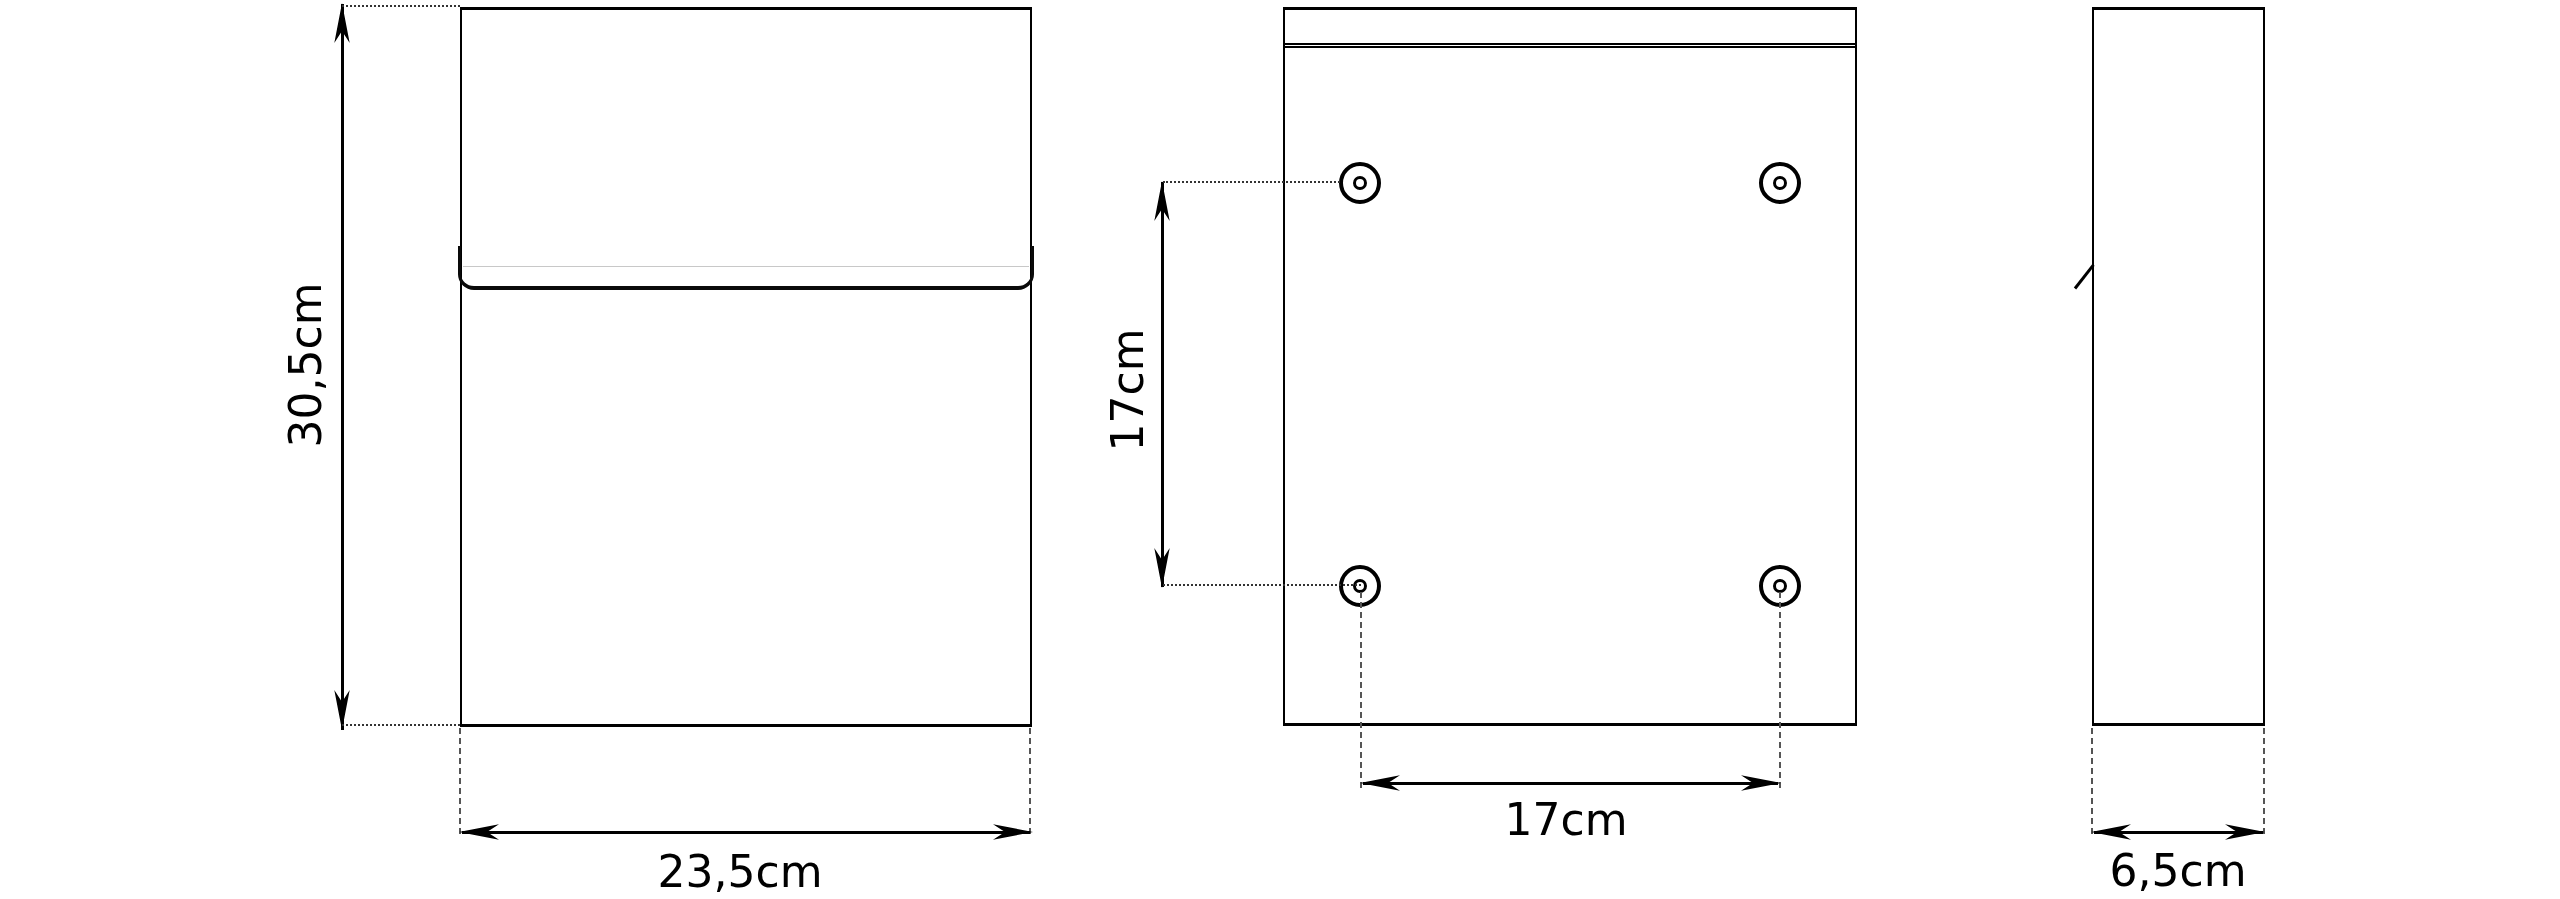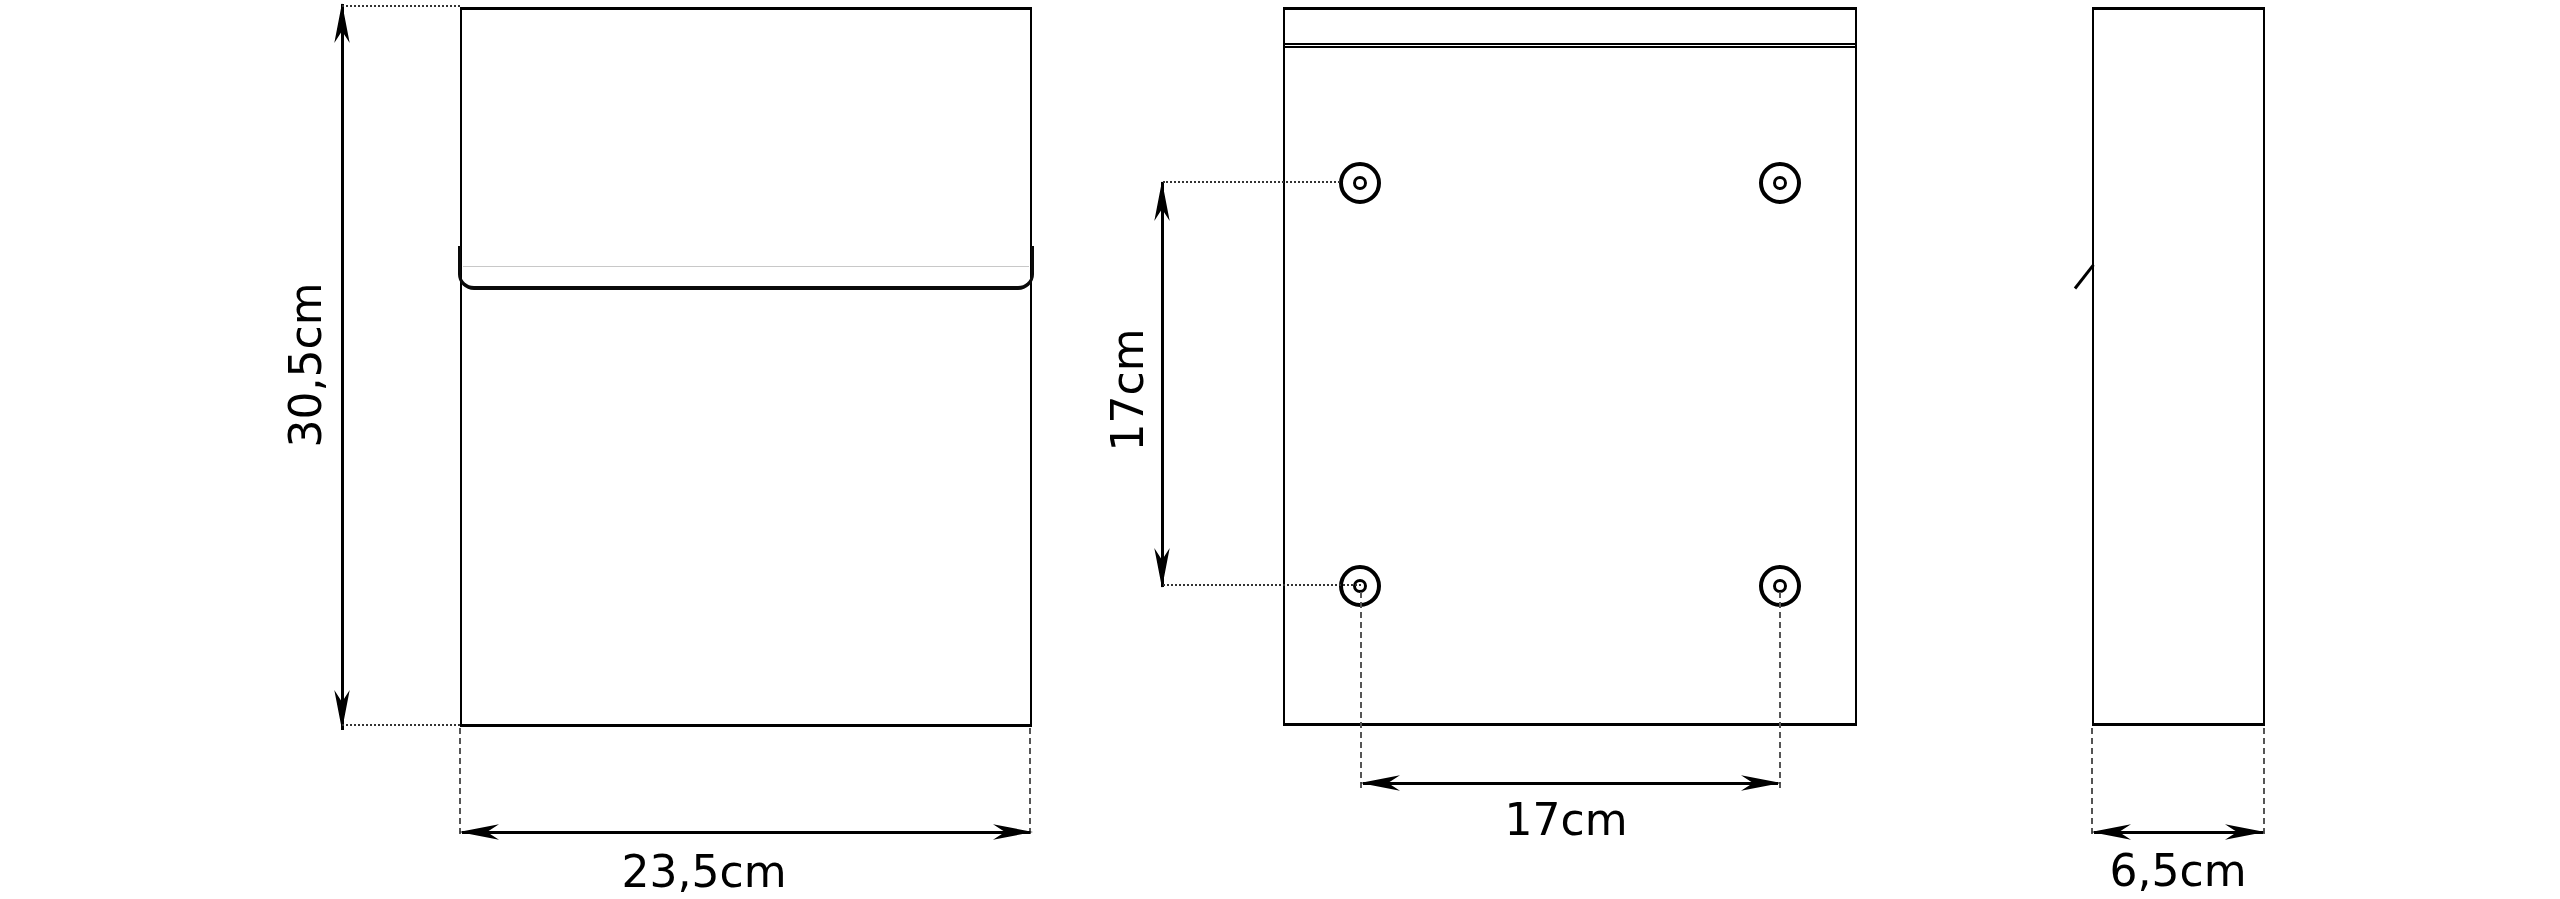--- a/index.html
+++ b/index.html
@@ -50,21 +50,21 @@
     <div class="ah down" style="left:331px;top:690px;"></div>
     <div class="dot-h" style="left:342px;top:5px;width:118px;"></div>
     <div class="dot-h" style="left:342px;top:724px;width:118px;"></div>
     <div class="dim-label vert" style="left:306px;top:365px;">30,5cm</div>
 
     <div class="dash-v" style="left:459px;top:728px;height:106px;"></div>
     <div class="dash-v" style="left:1029px;top:728px;height:106px;"></div>
     <div class="hline" style="left:462px;top:831px;width:568px;"></div>
     <div class="ah left" style="left:459px;top:821px;"></div>
     <div class="ah right" style="left:993px;top:821px;"></div>
-    <div class="dim-label" style="left:704px;top:872px;">23,5cm</div>
+    <div class="dim-label" style="left:740px;top:872px;">23,5cm</div>
   </div>
 
   <div>
 
     <div class="abs" style="left:1283px;top:7px;width:574px;height:719px;box-sizing:border-box;
                 border:2px solid #000;border-top-width:3px;border-bottom-width:3px;"></div>
 
     <div class="abs" style="left:1285px;top:43px;width:570px;height:5px;box-sizing:border-box;
                 border-top:2px solid #000;border-bottom:2px solid #000;"></div>
 

